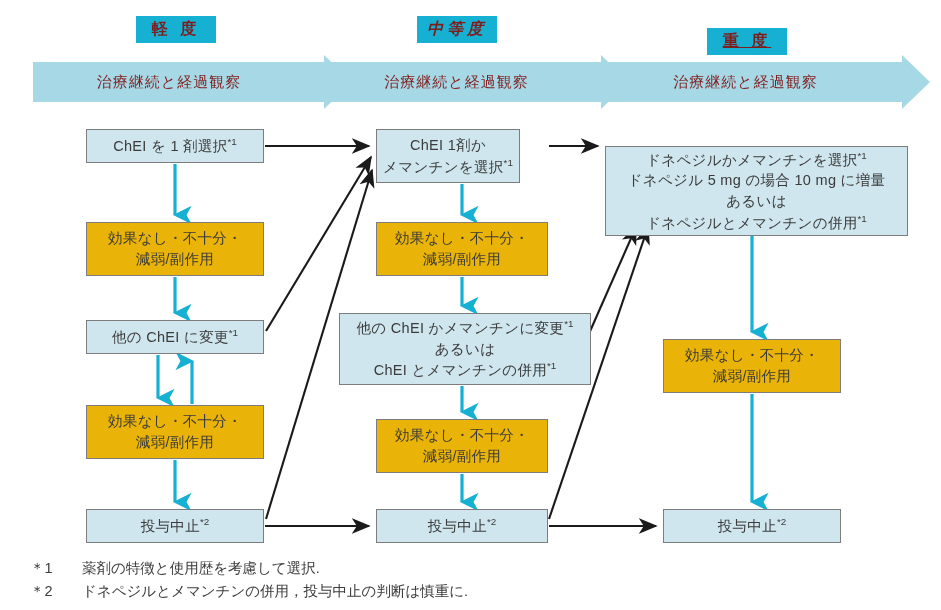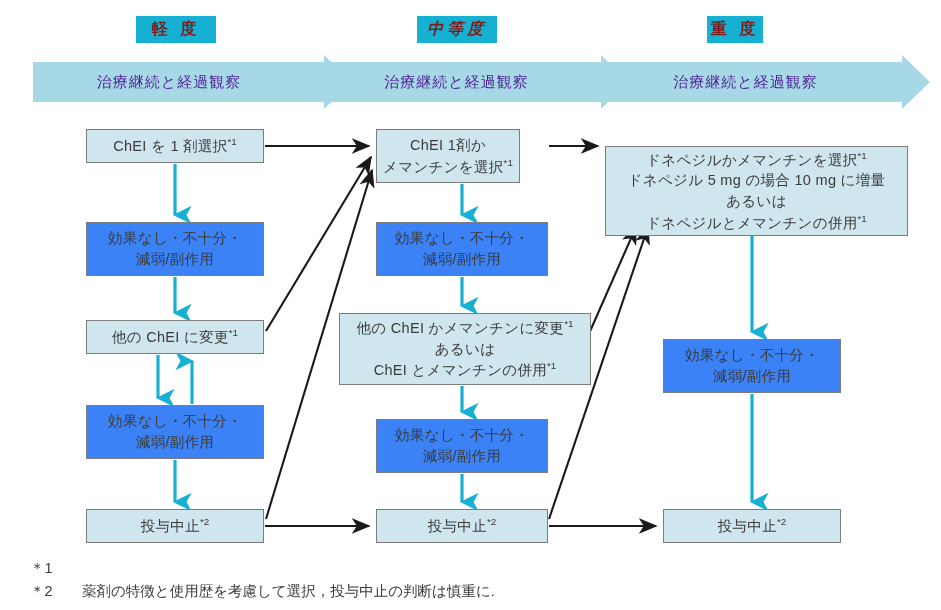--- a/index.html
+++ b/index.html
@@ -38,21 +38,21 @@
     position: absolute;
     height: 40px;
     background: #a7d8e6;
     display: flex;
     align-items: center;
     justify-content: center;
     box-sizing: border-box;
   }
   .banner .banner-label {
     font-size: 15px;
-    color: #4c1d95;
+    color: #7f1d1d;
     letter-spacing: 1px;
     position: relative;
     left: -10px;
   }
   .banner::after {
     content: "";
     position: absolute;
     right: -27px;
     top: -7px;
     width: 0;
@@ -71,21 +71,21 @@
     align-items: center;
     justify-content: center;
     text-align: center;
     font-size: 14.5px;
     line-height: 1.42;
     color: #3b3b3b;
     letter-spacing: 0.3px;
     padding: 14px 4px;
   }
   .node.fill  { background: #cfe6ee; }
-  .node.plain { background: #3b82f6; }
+  .node.plain { background: #eab308; }
   .node .txt { display: block; width: 100%; }
   .node sup {
     font-size: 0.68em;
     vertical-align: super;
     letter-spacing: 0;
   }
 
   
   .footnotes {
     position: absolute;
@@ -107,21 +107,21 @@
   }
 </style>
 </head>
 <body>
 
 <div id="page">
 
   <div>
     <div class="sev-pill" style="left: 136px; top: 16px; width: 80px;">軽  度</div>
     <div class="sev-pill" style="left: 417px; top: 16px; width: 80px; font-style: italic;">中等度</div>
-    <div class="sev-pill" style="left: 707px; top: 16px; width: 56px;">重  度</div>
+    <div class="sev-pill" style="left: 707px; top: 28px; width: 80px; text-decoration: underline;">重  度</div>
   </div>
 
   <div>
     <div class="banner" style="left: 33px; top: 62px; width: 292px;">
       <span class="banner-label">治療継続と経過観察</span>
     </div>
     <div class="banner" style="left: 331px; top: 62px; width: 271px;">
       <span class="banner-label">治療継続と経過観察</span>
     </div>
     <div class="banner" style="left: 608px; top: 62px; width: 295px;">
@@ -220,20 +220,21 @@
         <div class="txt">効果なし・不十分・<br>減弱/副作用</div>
       </div>
       <div class="node fill" style="left: 663px; top: 509px; width: 178px; height: 34px;">
         <div class="txt">投与中止<sup>*2</sup></div>
       </div>
     </div>
 
   <div class="footnotes">
     <div class="fn-row">
       <span class="fn-mark">＊1</span>
+      <span>薬剤の特徴と使用歴を考慮して選択.</span>
     </div>
     <div class="fn-row">
       <span class="fn-mark">＊2</span>
-      <span>薬剤の特徴と使用歴を考慮して選択，投与中止の判断は慎重に.</span>
+      <span>ドネペジルとメマンチンの併用，投与中止の判断は慎重に.</span>
     </div>
   </div>
 
 </div>
 
 </body></html>

